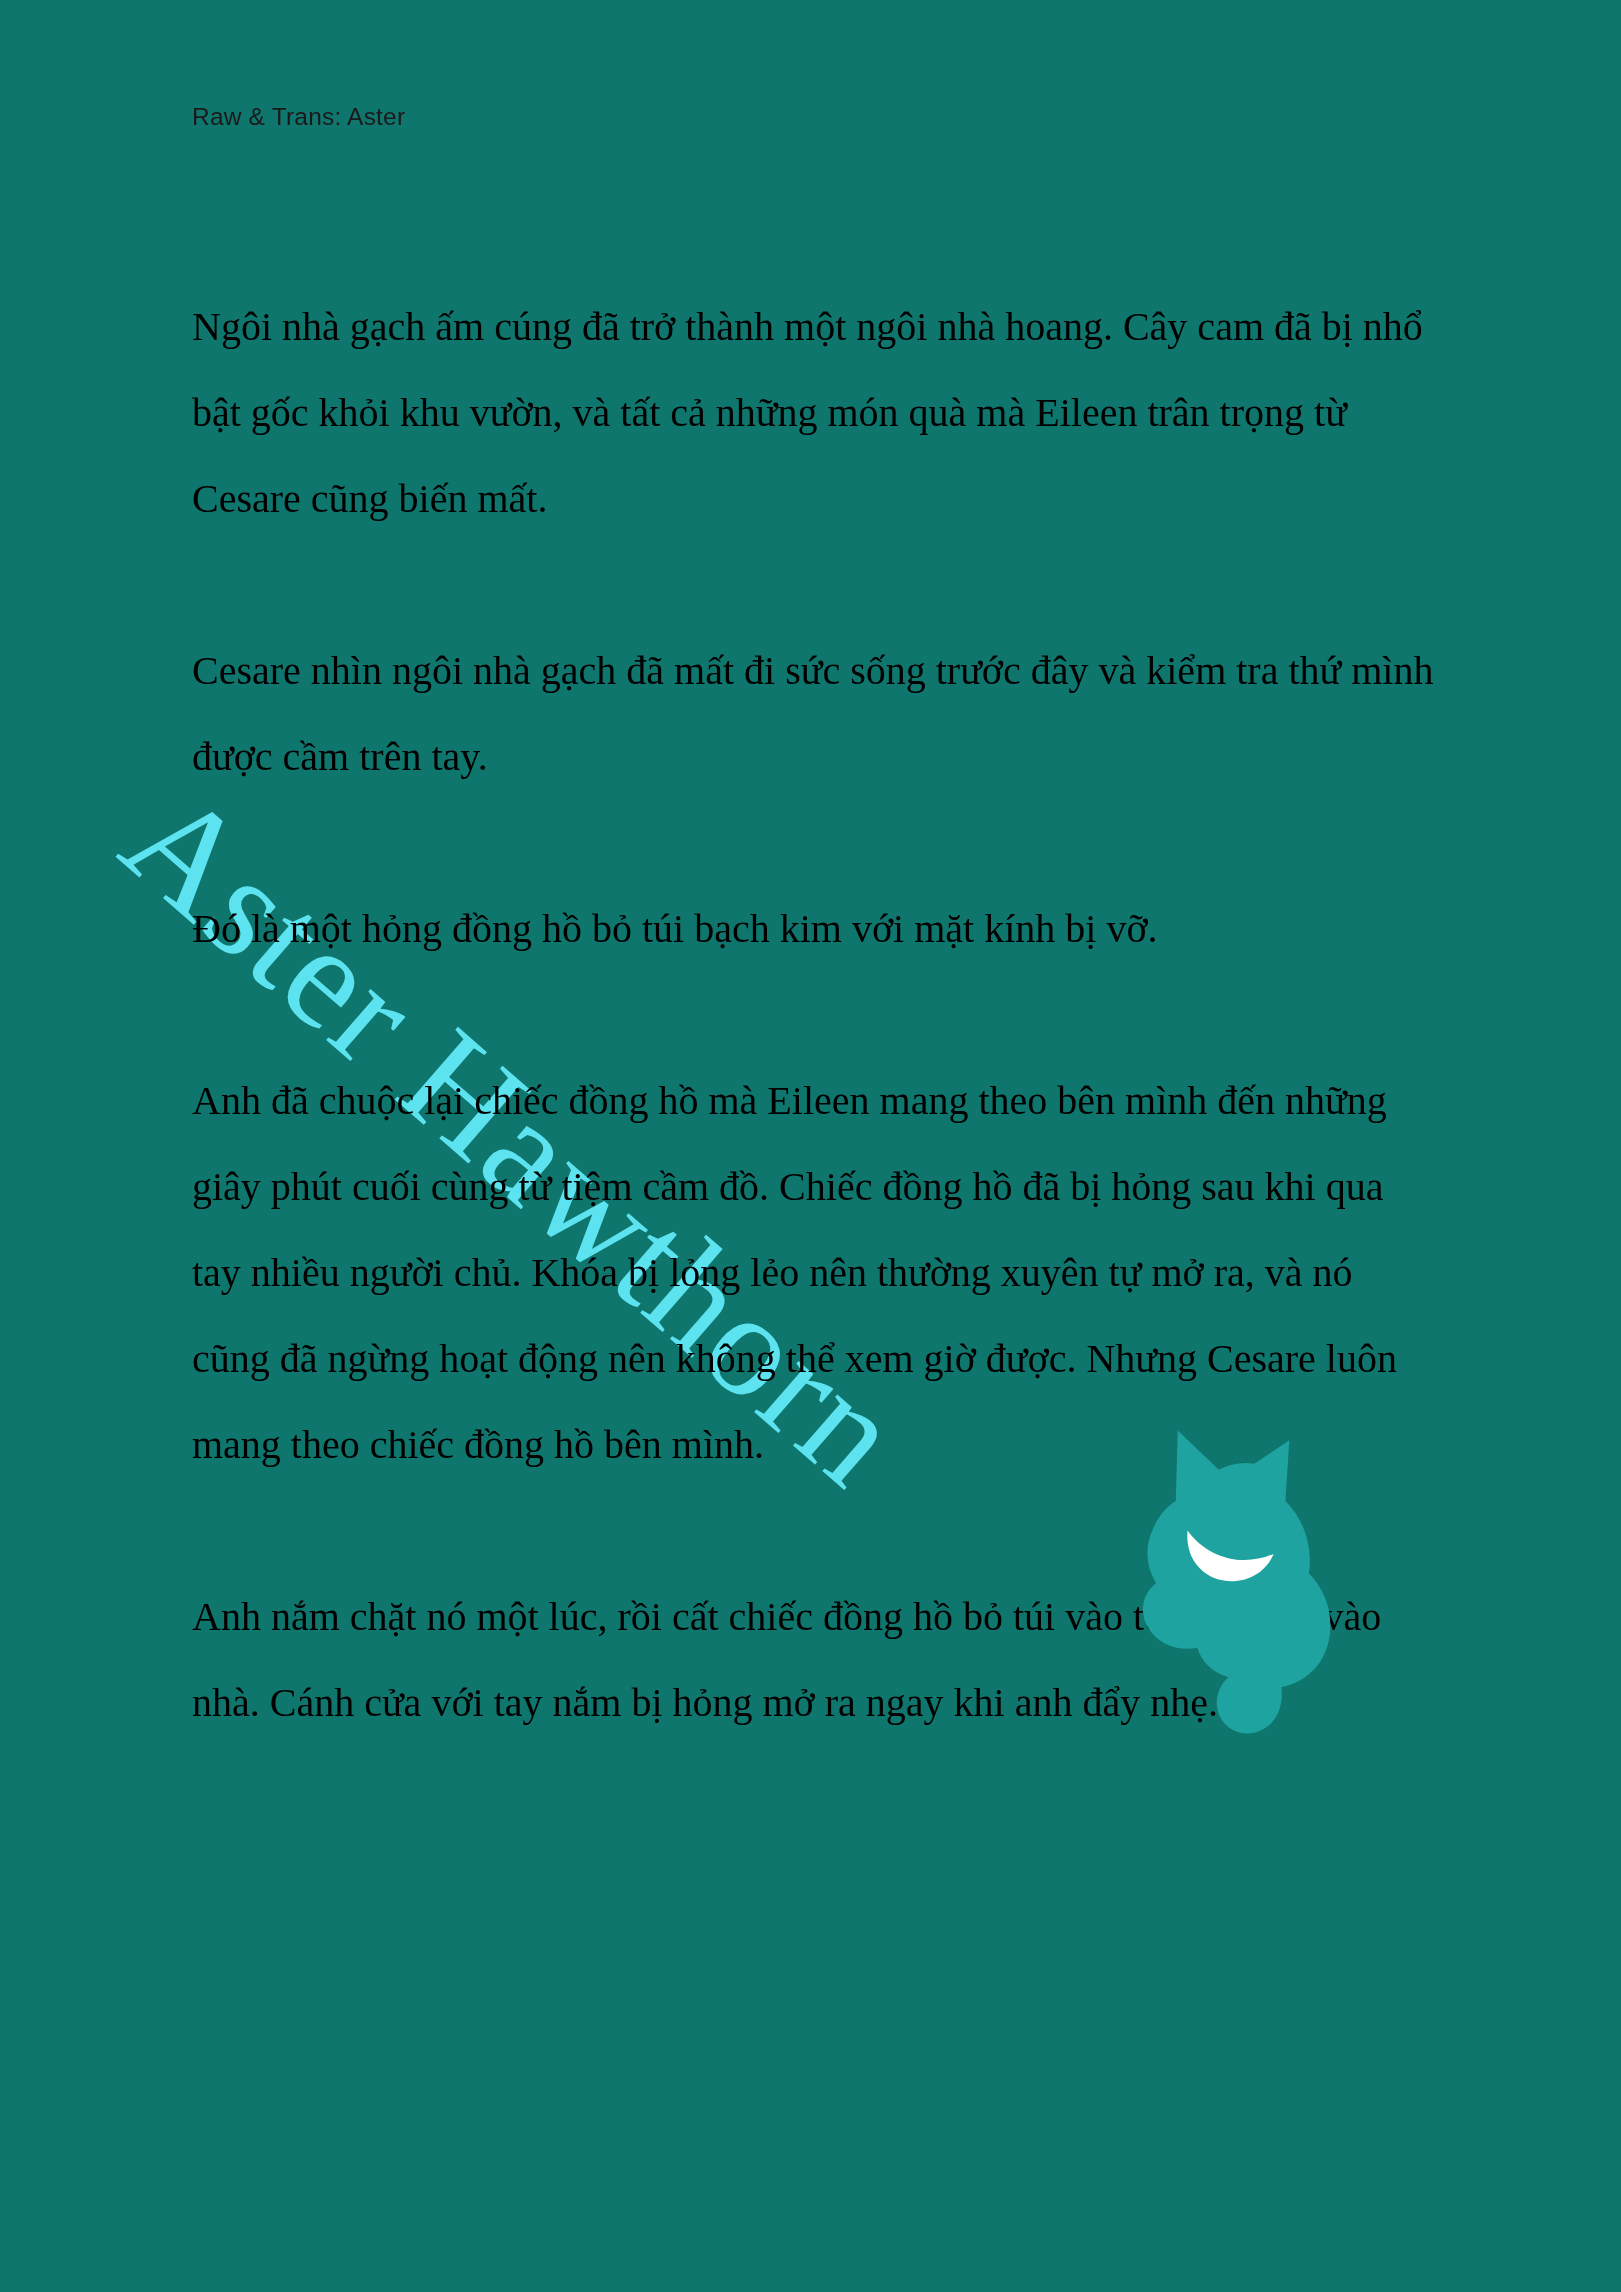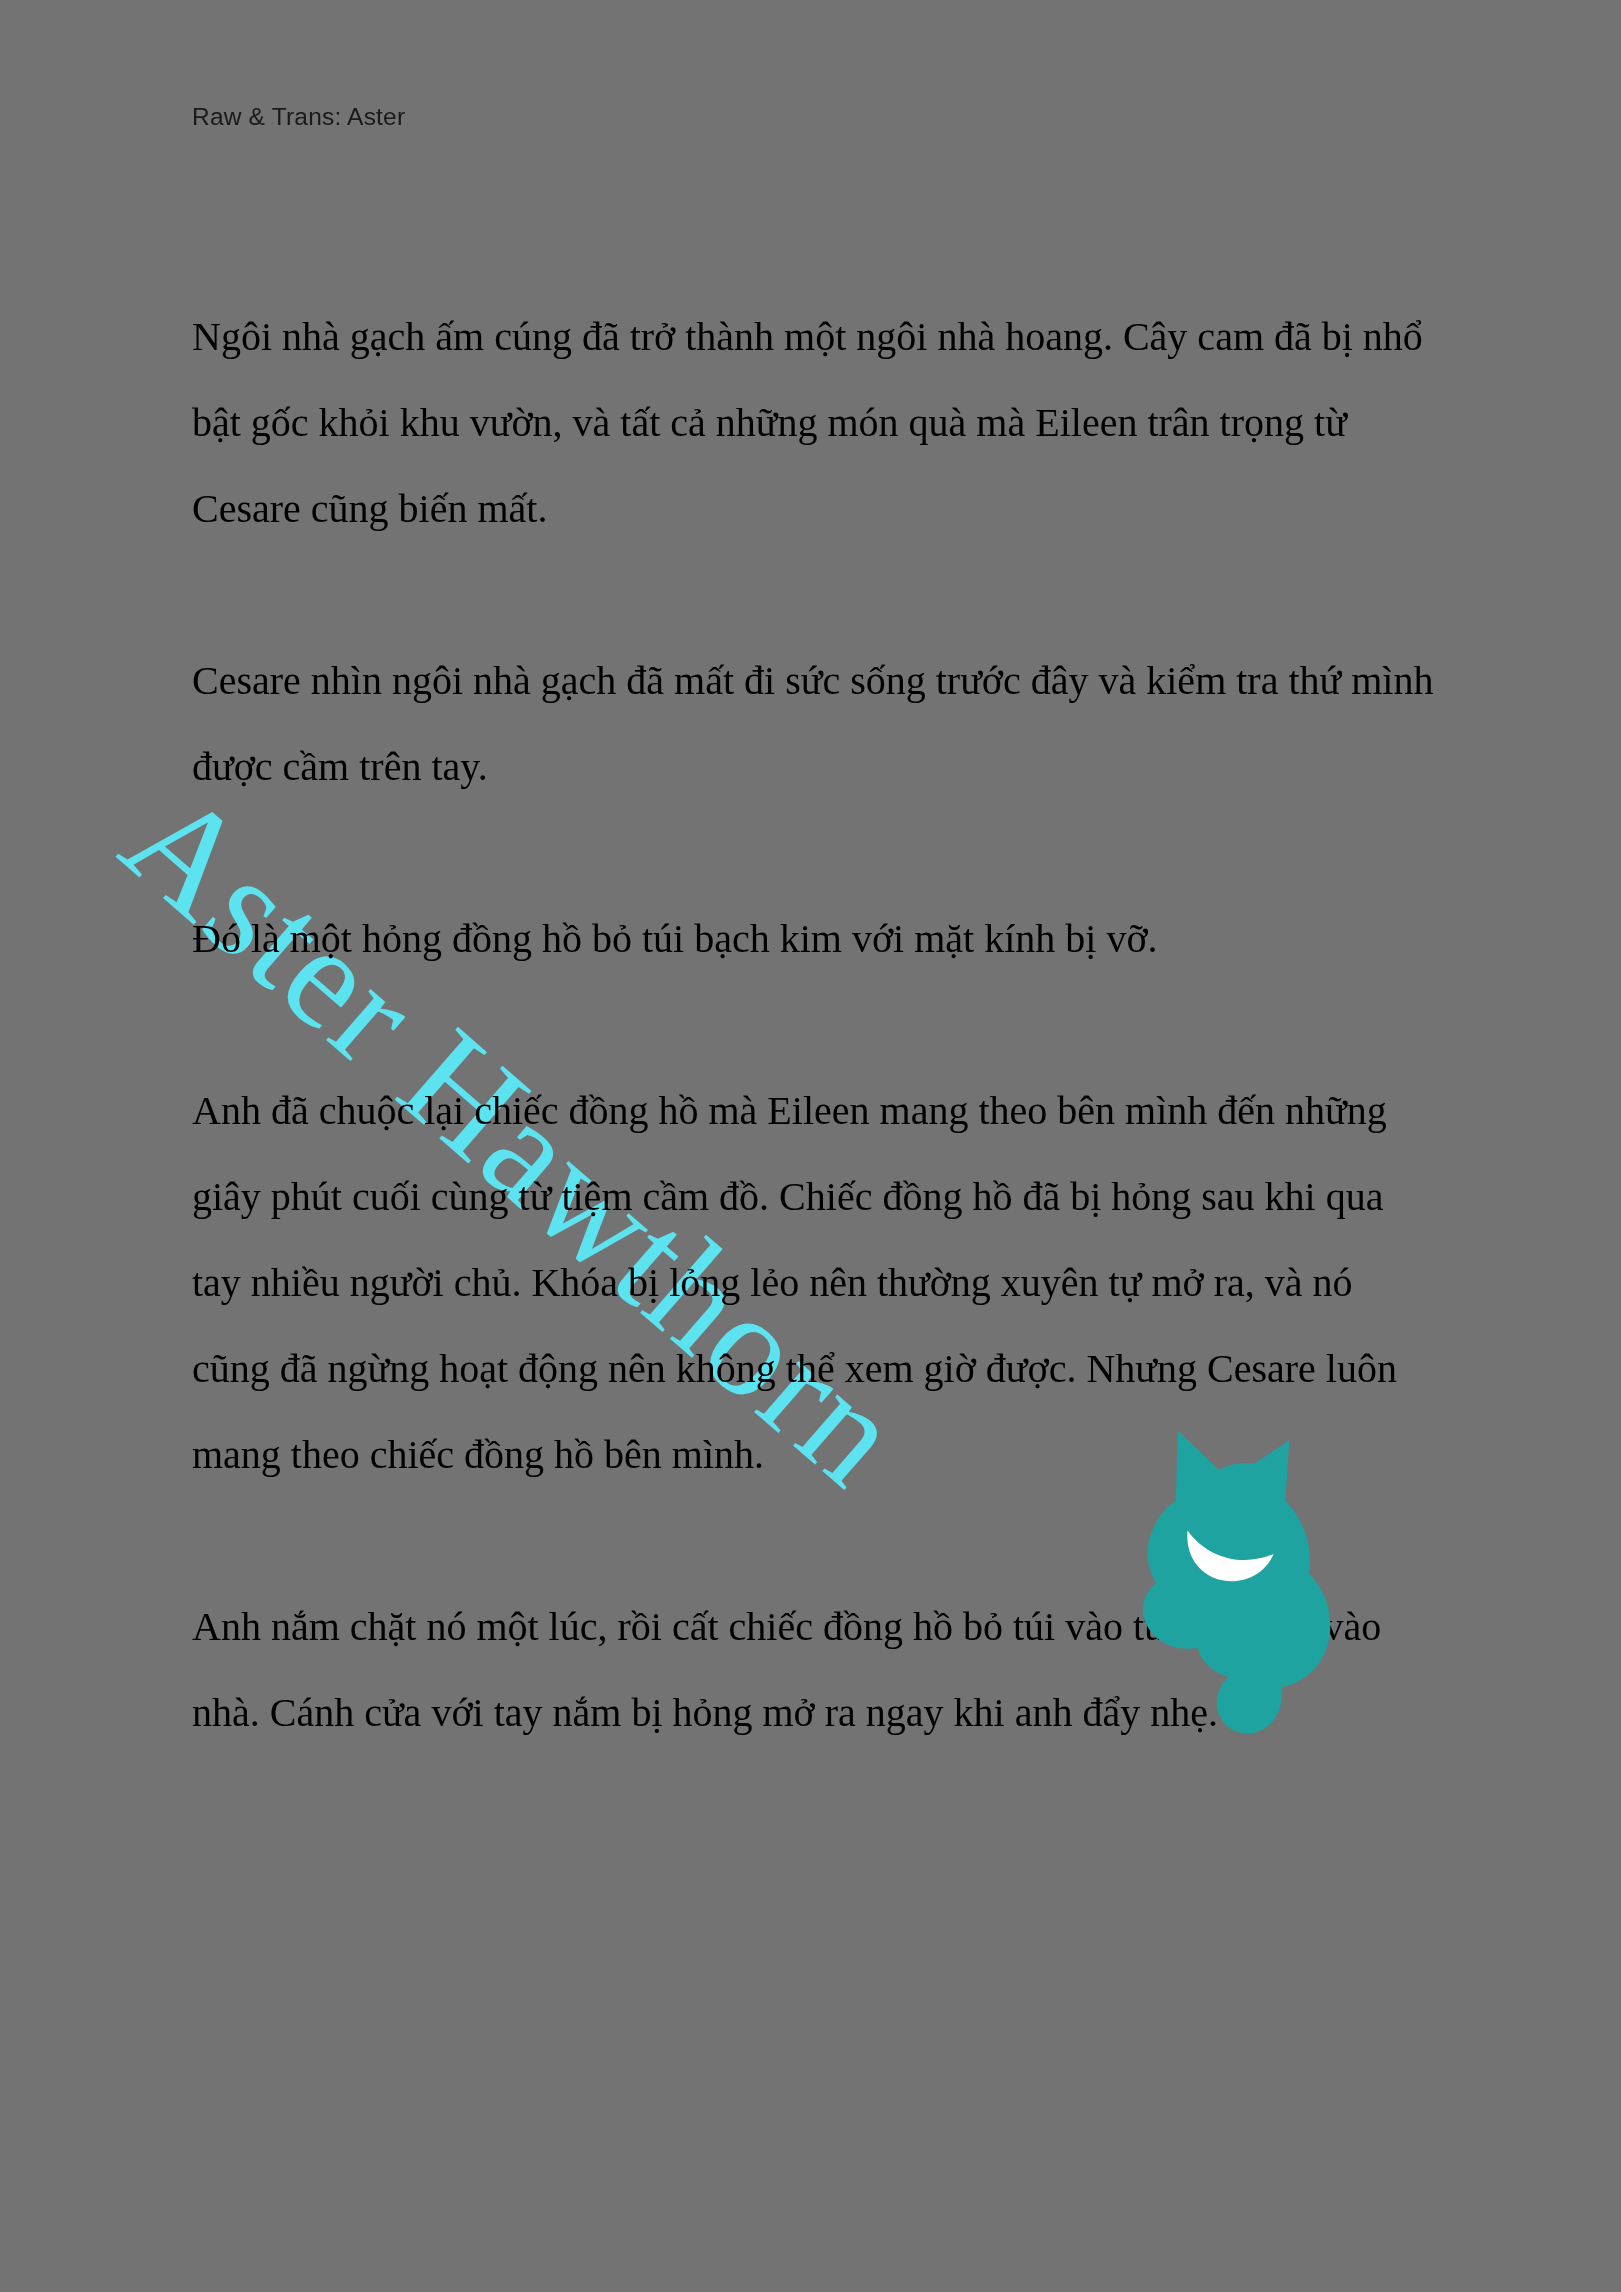--- a/index.html
+++ b/index.html
@@ -4,41 +4,41 @@
 <style>
   html, body {
     margin: 0;
     padding: 0;
     background: #ffffff;
   }
   .page {
     position: relative;
     width: 1621px;
     height: 2293px;
-    background: #737373;
+    background: #0f766e;
     overflow: hidden;
     box-sizing: border-box;
   }
 
   
   .header {
     position: absolute;
     top: 103px;
     left: 192px;
     font-family: "Liberation Sans", sans-serif;
     font-size: 24.5px;
     color: #1a1a1a;
     letter-spacing: 0.2px;
     white-space: nowrap;
   }
 
   
   .body-text {
     position: absolute;
-    top: 294px;
+    top: 284px;
     left: 192px;
     width: 1245px;
     font-family: "Liberation Serif", "DejaVu Serif", serif;
     font-size: 40px;
     line-height: 86px;
     color: #000000;
     z-index: 3;
   }
   .para {
     margin: 0 0 86px 0;

